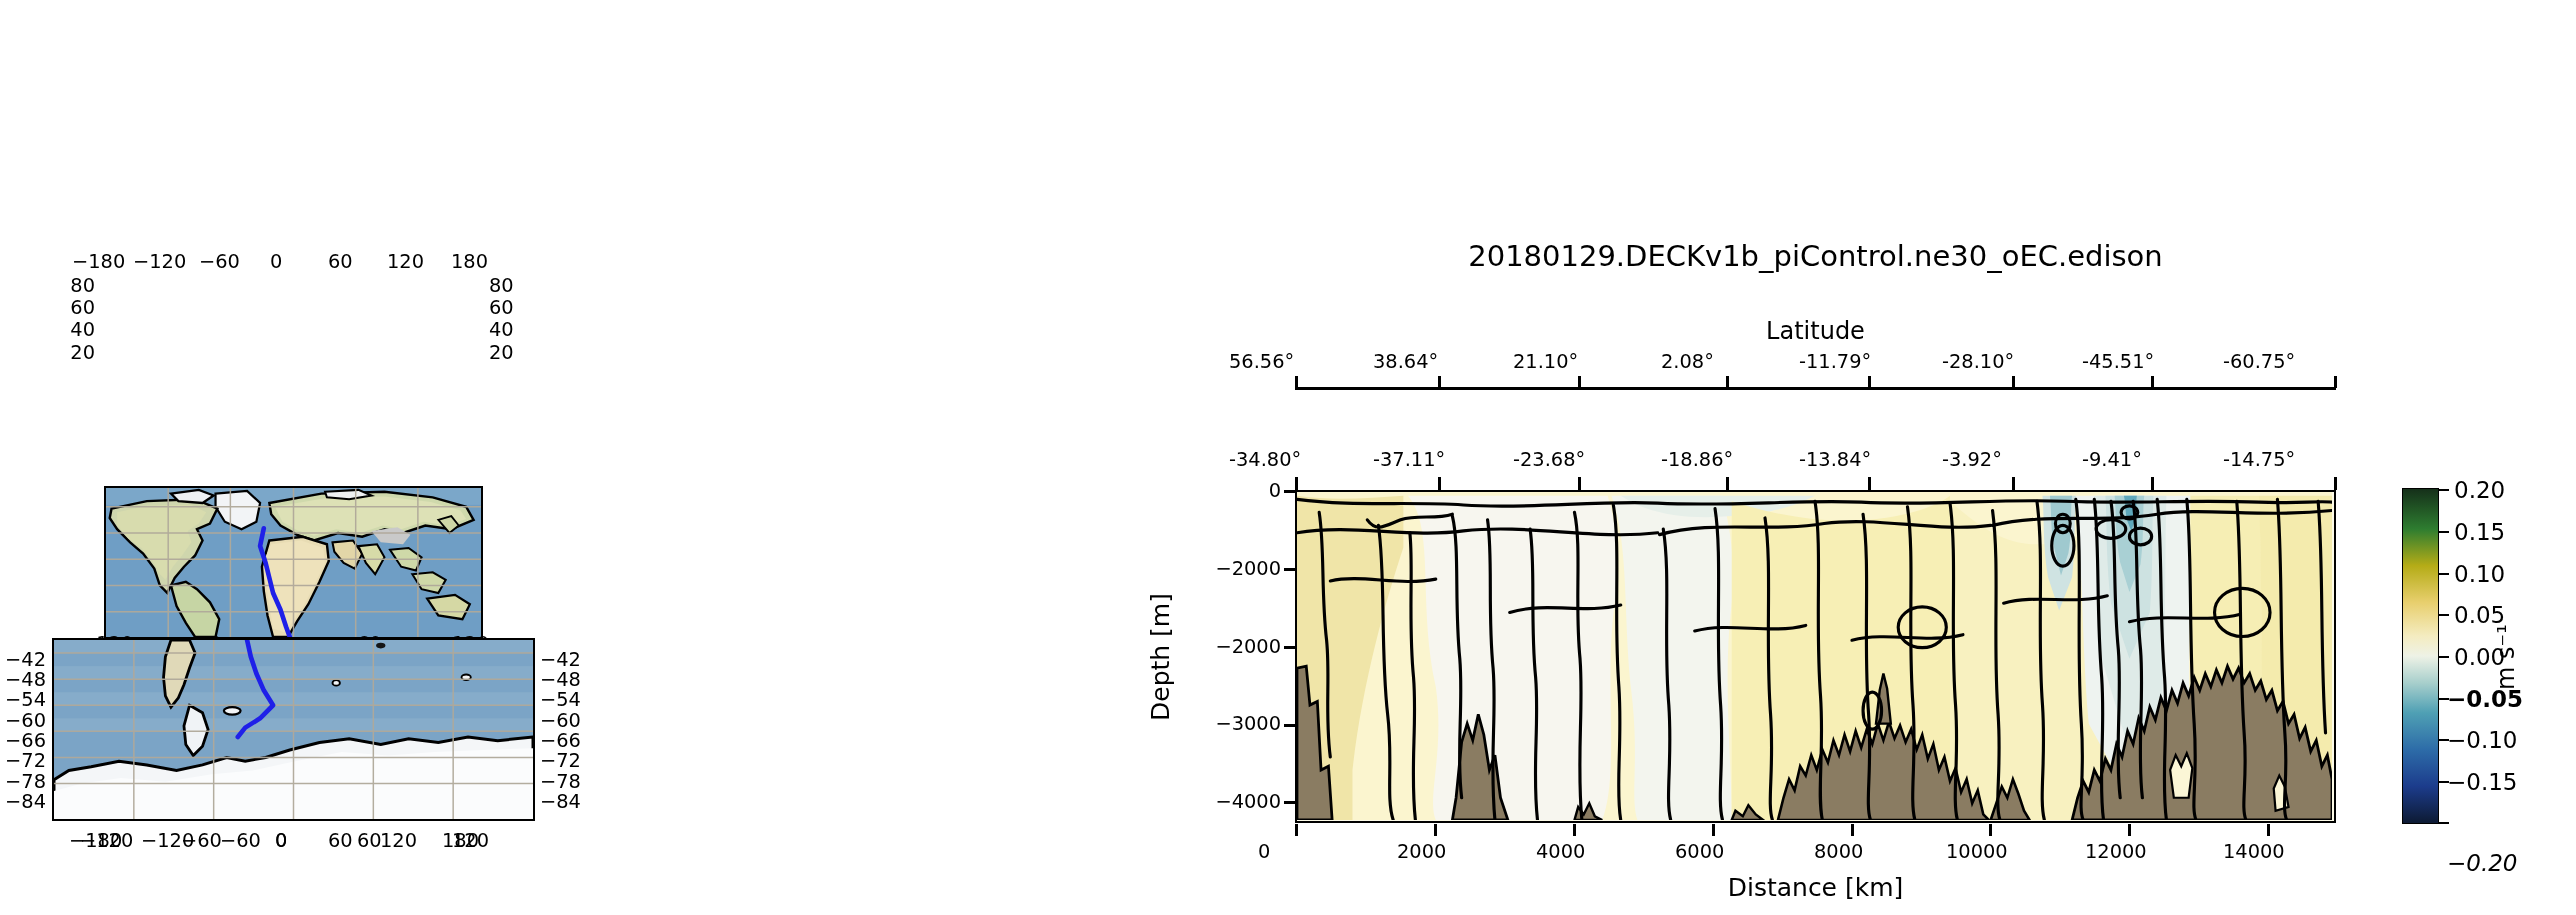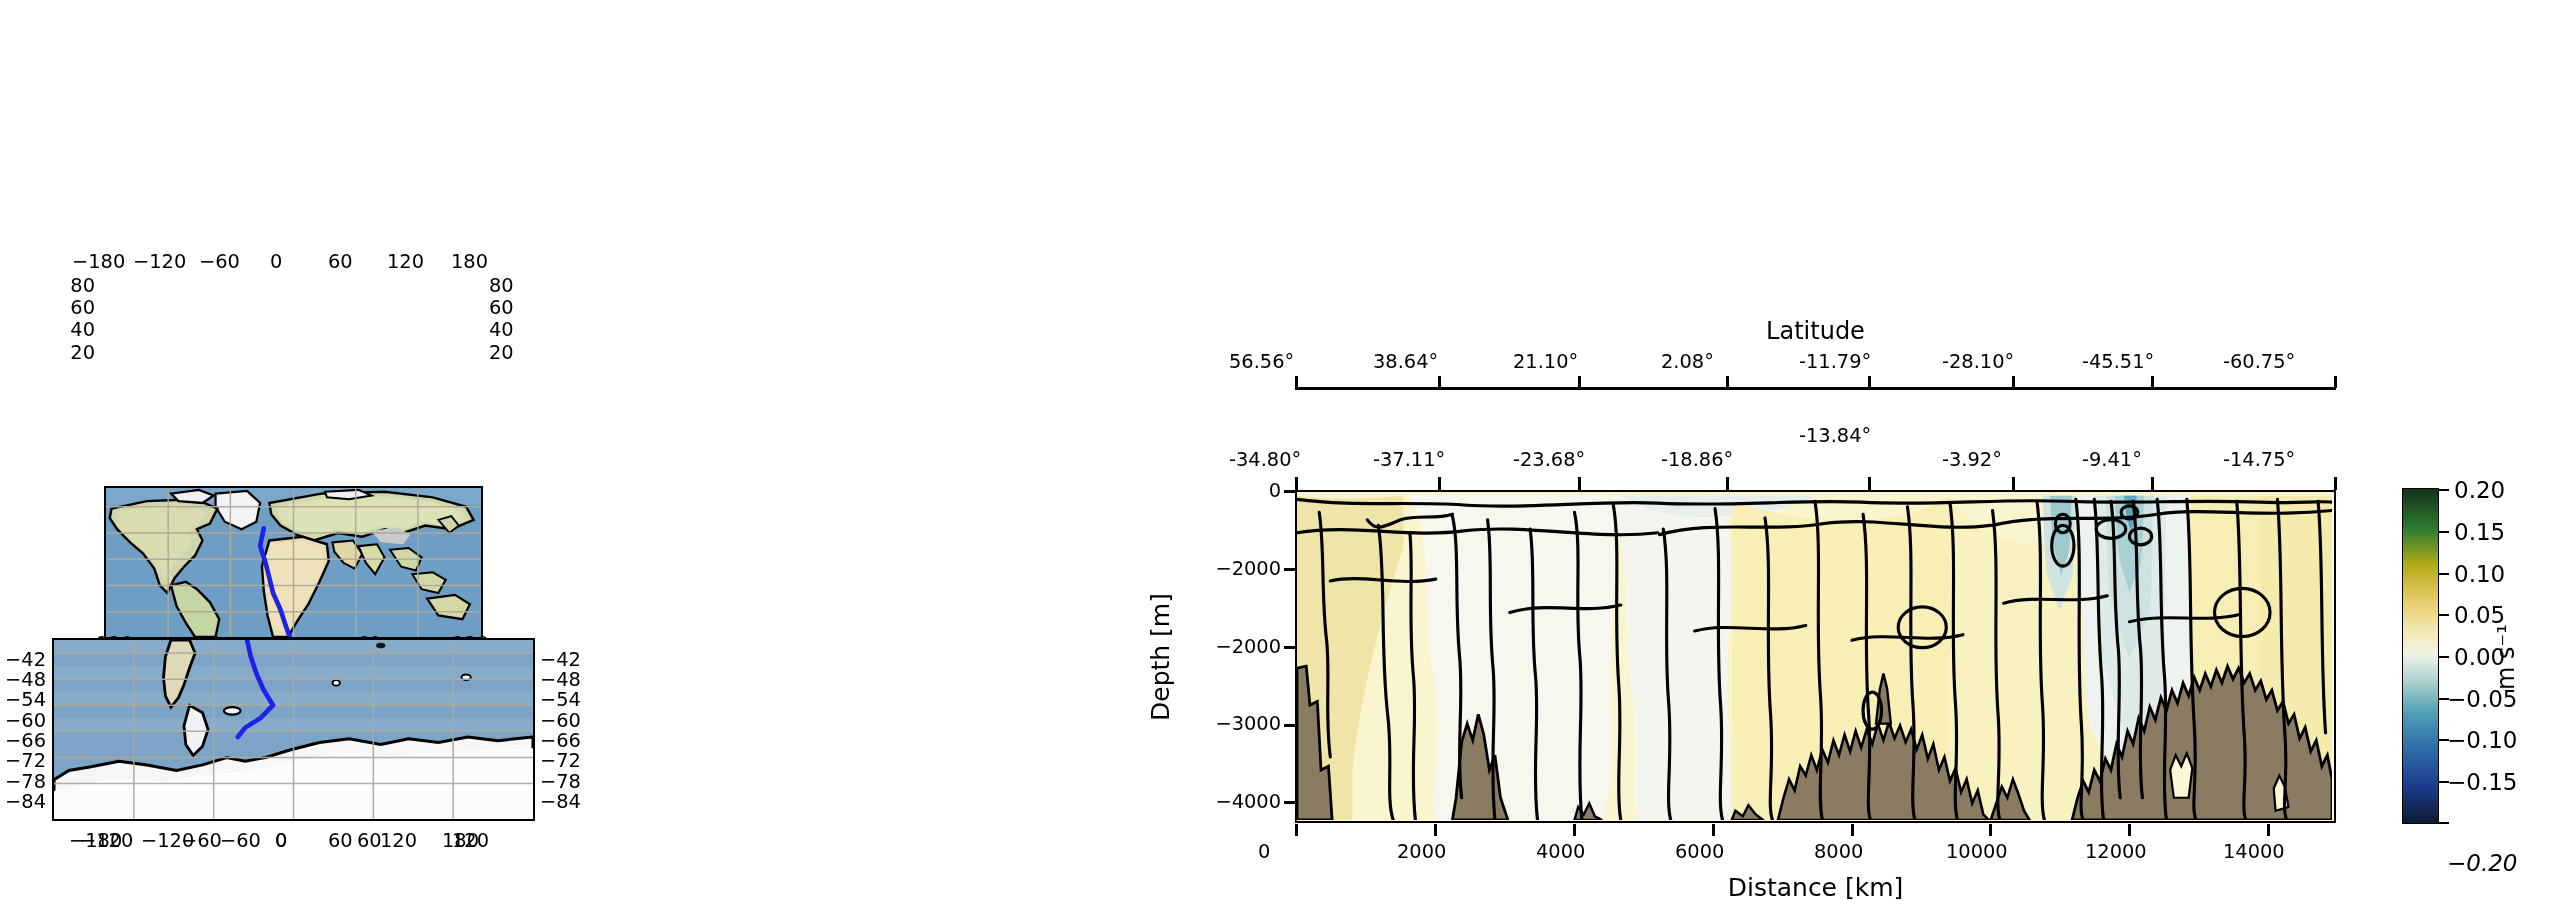--- a/index.html
+++ b/index.html
@@ -41,20 +41,21 @@
   #cbunit{position:absolute;left:2492px;top:592px;width:130px;text-align:center;
           transform:rotate(-90deg);transform-origin:65px 65px;font-size:24px;white-space:nowrap;}
   .cbtk{position:absolute;font-size:23px;white-space:nowrap;}
   .cbtick{position:absolute;left:2439px;width:10.2px;height:1.9px;background:#000;}
 </style>
 </head>
 <body>
 
 <div class="fig">
 
+  <div id="panel-title">20180129.DECKv1b_piControl.ne30_oEC.edison</div>
 
   <div class="tk c" style="left:72px;top:250px;width:65px;">−180</div>
   <div class="tk c" style="left:133px;top:250px;width:65px;">−120</div>
   <div class="tk c" style="left:199px;top:250px;width:56px;">−60</div>
   <div class="tk c" style="left:270px;top:250px;width:37px;">0</div>
   <div class="tk c" style="left:328px;top:250px;width:43px;">60</div>
   <div class="tk c" style="left:387px;top:250px;width:56px;">120</div>
   <div class="tk c" style="left:451px;top:250px;width:56px;">180</div>
 
   <div class="tk r" style="left:56px;top:274px;width:39px;">80</div>
@@ -213,21 +214,21 @@
   <div class="tickmark" style="left:1726px;top:376px;width:2.8px;height:12px;"></div>
   <div class="tickmark" style="left:1868px;top:376px;width:2.8px;height:12px;"></div>
   <div class="tickmark" style="left:2012px;top:376px;width:2.8px;height:12px;"></div>
   <div class="tickmark" style="left:2151px;top:376px;width:2.8px;height:12px;"></div>
   <div class="tickmark" style="left:2334px;top:376px;width:2.8px;height:12px;"></div>
 
   <div class="tk c" style="left:1229px;top:448px;width:130px;">-34.80°</div>
   <div class="tk c" style="left:1373px;top:448px;width:130px;">-37.11°</div>
   <div class="tk c" style="left:1513px;top:448px;width:130px;">-23.68°</div>
   <div class="tk c" style="left:1661px;top:448px;width:130px;">-18.86°</div>
-  <div class="tk c" style="left:1799px;top:424px;width:139px;">-13.84°</div>
+  <div class="tk c" style="left:1799px;top:448px;width:139px;">-13.84°</div>
   <div class="tk c" style="left:1942px;top:448px;width:139px;">-3.92°</div>
   <div class="tk c" style="left:2082px;top:448px;width:139px;">-9.41°</div>
   <div class="tk c" style="left:2223px;top:448px;width:139px;">-14.75°</div>
 
   <div class="tickmark" style="left:1295px;top:477px;width:2.8px;height:13px;"></div>
   <div class="tickmark" style="left:1438px;top:477px;width:2.8px;height:13px;"></div>
   <div class="tickmark" style="left:1578px;top:477px;width:2.8px;height:13px;"></div>
   <div class="tickmark" style="left:1726px;top:477px;width:2.8px;height:13px;"></div>
   <div class="tickmark" style="left:1868px;top:477px;width:2.8px;height:13px;"></div>
   <div class="tickmark" style="left:2012px;top:477px;width:2.8px;height:13px;"></div>
@@ -389,19 +390,19 @@
   <div class="cbtick" style="top:698px;"></div>
   <div class="cbtick" style="top:739px;"></div>
   <div class="cbtick" style="top:781px;"></div>
   <div class="cbtick" style="top:822px;"></div>
 
   <div class="cbtk" style="left:2454px;top:477px;">0.20</div>
   <div class="cbtk" style="left:2454px;top:519px;">0.15</div>
   <div class="cbtk" style="left:2454px;top:561px;">0.10</div>
   <div class="cbtk" style="left:2454px;top:602px;">0.05</div>
   <div class="cbtk" style="left:2454px;top:644px;">0.00</div>
-  <div class="cbtk" style="left:2447px;top:686px;">−0.05</div>
+  <div class="cbtk" style="left:2447px;top:686px;font-weight:bold;">−0.05</div>
   <div class="cbtk" style="left:2447px;top:727px;">−0.10</div>
   <div class="cbtk" style="left:2447px;top:769px;">−0.15</div>
   <div class="cbtk" style="left:2447px;top:850px;font-style:italic;">−0.20</div>
 
 </div>
 
 
 </body></html>

